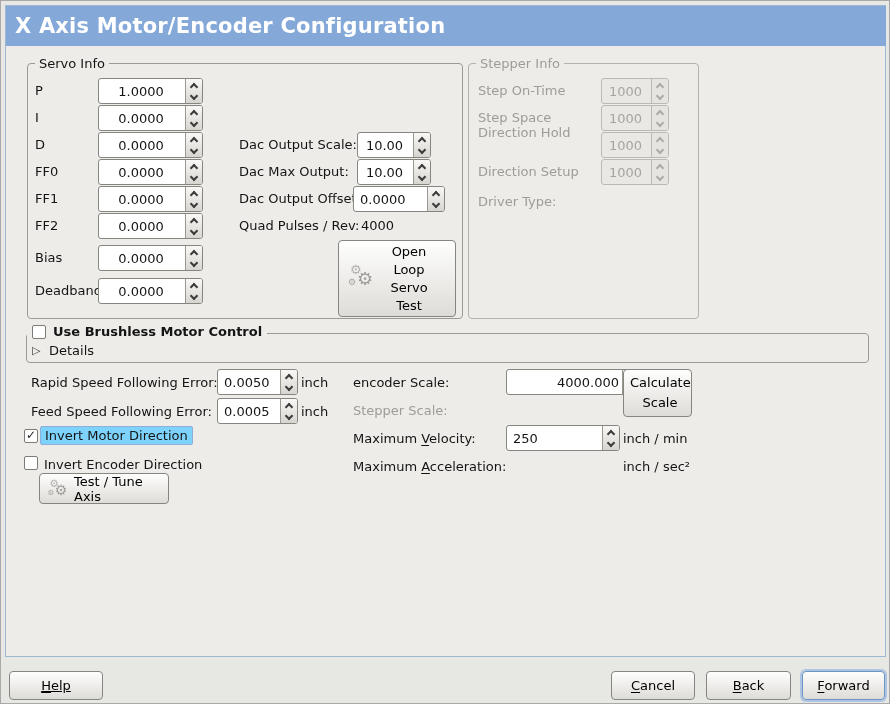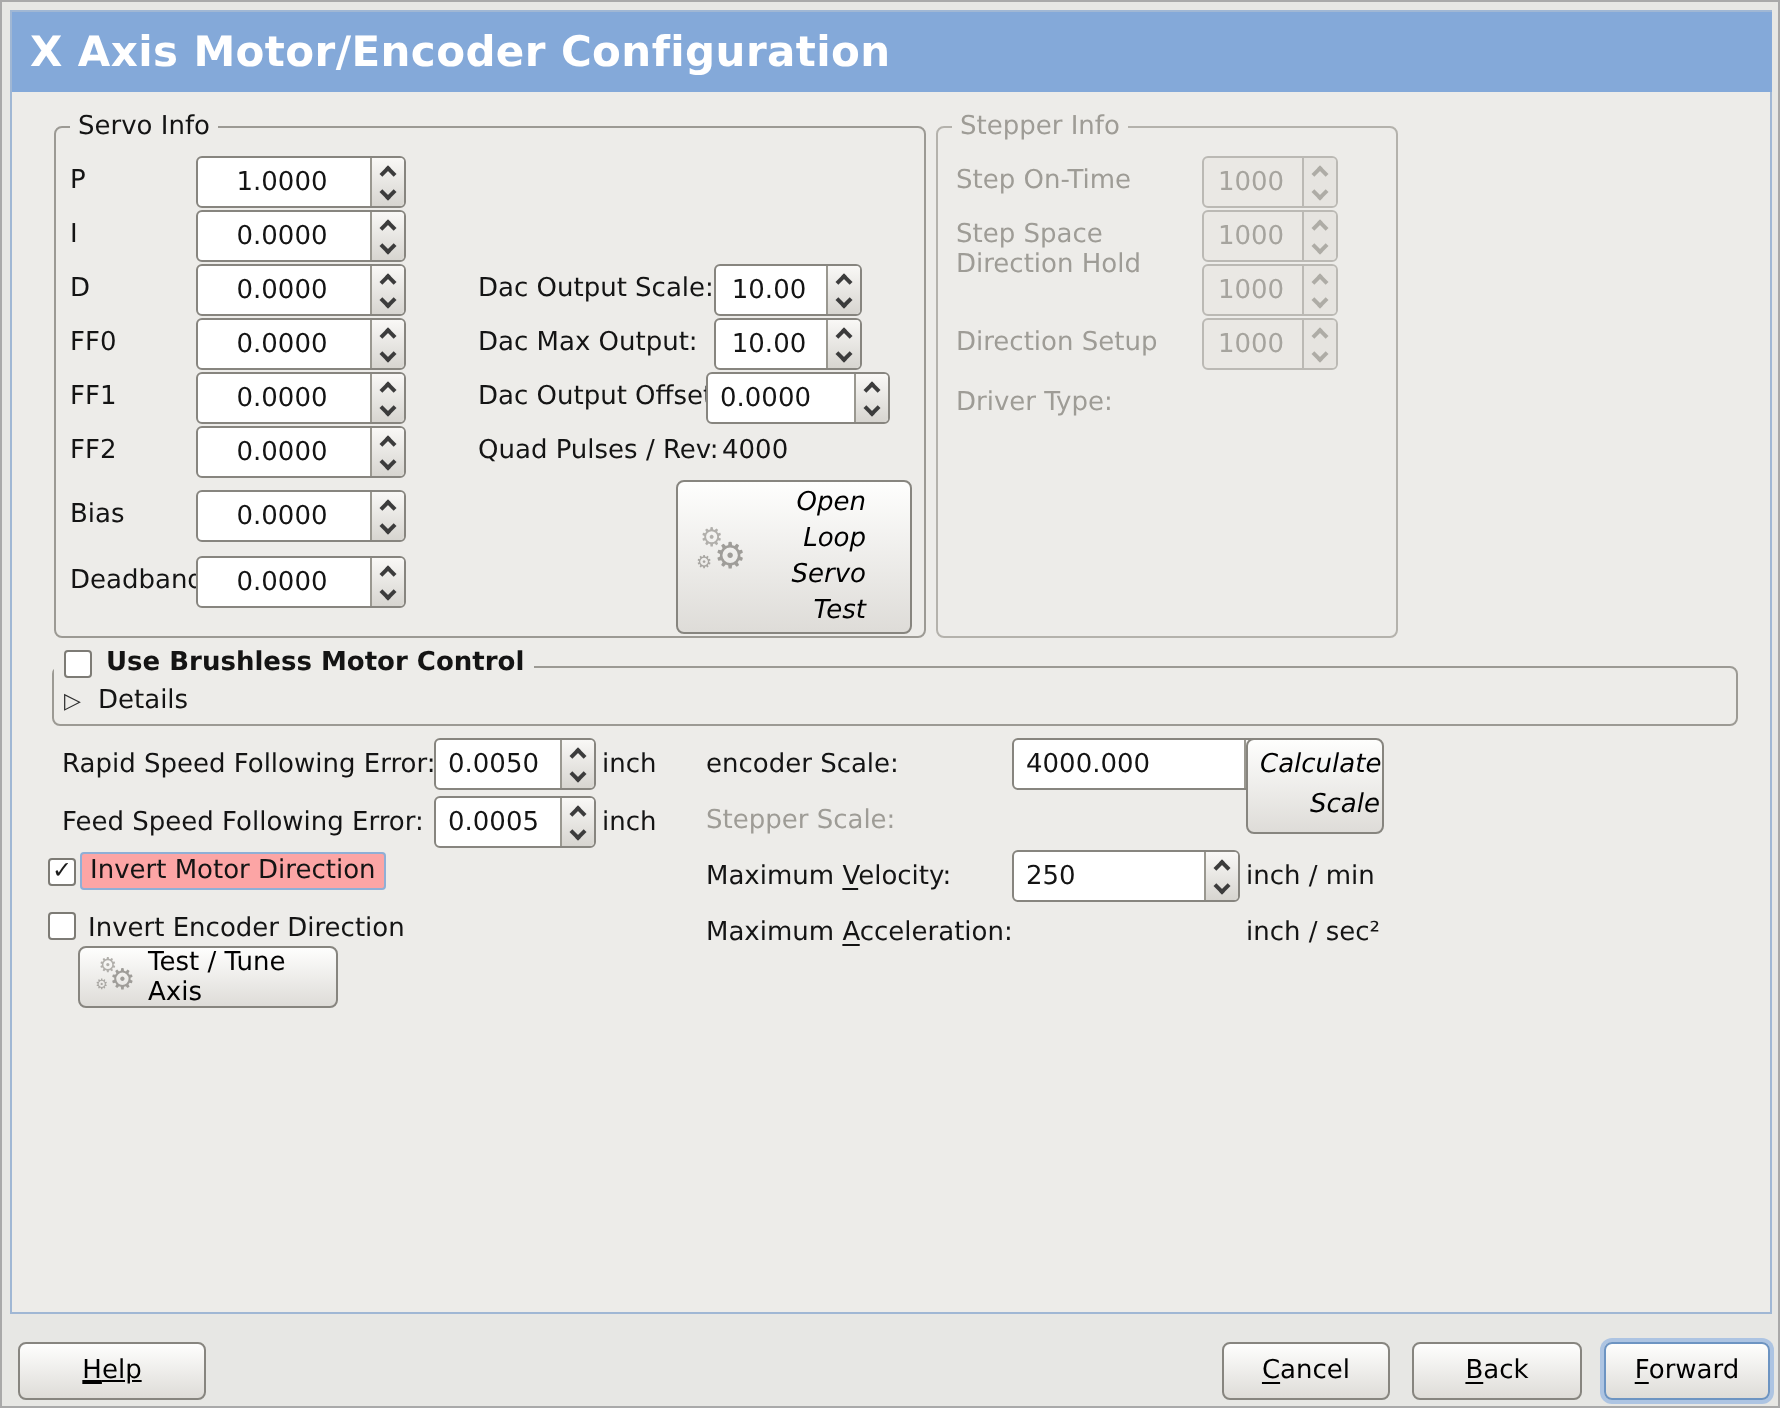--- a/index.html
+++ b/index.html
@@ -38,31 +38,31 @@
   .frame{position:absolute;border:1px solid #9c9a94;border-radius:4px;box-sizing:border-box;}
   .frame.disf{border-color:#b4b2ac;}
   .frame-label{position:absolute;top:-9px;left:7px;background:#edece9;padding:0 4px;white-space:nowrap;line-height:17px;}
 
   
   .btn{
     position:absolute;background:linear-gradient(#fefefd,#dedcd8);border:1px solid #87857f;border-radius:4px;
     box-sizing:border-box;display:flex;align-items:center;justify-content:center;color:#000;cursor:default;
   }
   .btn.focus{box-shadow:0 0 0 2px #adc4e2;border-color:#6d94c2;}
-  .btn .wrapTxt{white-space:normal;line-height:18px;text-align:right;font-style:italic;}
+  .btn .wrapTxt{white-space:normal;line-height:18px;text-align:center;}
 
   
   .checkbox{
     position:absolute;width:14px;height:14px;background:#fff;border:1px solid #7d7b75;border-radius:2px;box-sizing:border-box;
     display:flex;align-items:center;justify-content:center;font-size:12px;font-weight:bold;color:#1c1c1c;line-height:1;
   }
   .checkbox span{margin-top:-2px;}
 
   
-  .hl{position:absolute;background:#fca5a5;border:1px solid #8fafd6;border-radius:2px;padding:1px 4px;white-space:nowrap;line-height:15px;}
+  .hl{position:absolute;background:#7dd3fc;border:1px solid #8fafd6;border-radius:2px;padding:1px 4px;white-space:nowrap;line-height:15px;}
 
   
   .gears{position:relative;width:28px;height:28px;flex:none;}
   .gears .g1{position:absolute;left:1px;top:-3px;font-size:13px;color:#b1afab;}
   .gears .g2{position:absolute;left:8px;top:3px;font-size:18px;color:#9f9d99;}
   .gears .g3{position:absolute;left:-1px;top:12px;font-size:9px;color:#aoaoa0;color:#a8a6a2;}
 
   
   .combo{position:absolute;display:flex;align-items:stretch;background:#e7e5e1;border:1px solid #b5b3ae;border-radius:3px;box-sizing:border-box;color:#a29f99;}
   .combo .ctext{flex:1;display:flex;align-items:center;padding-left:8px;}
@@ -319,21 +319,21 @@
           <i class="chv cu"></i>
         </div>
         <div class="sarr">
           <i class="chv cd"></i>
         </div>
       </div>
     </div>
   <div class="lbl" style="left:300px;top:403px;">inch</div>
 
   <div class="lbl" style="left:352px;top:374px;">encoder Scale:</div>
-  <div class="spinbox left" style="left:505px;top:368px;width:134px;">
+  <div class="spinbox left" style="left:505px;top:368px;width:134px;padding-left:44px;">
       <div class="value">4000.000</div>
       <div class="spin">
         <div class="sarr">
           <i class="chv cu"></i>
         </div>
         <div class="sarr">
           <i class="chv cd"></i>
         </div>
       </div>
     </div>

